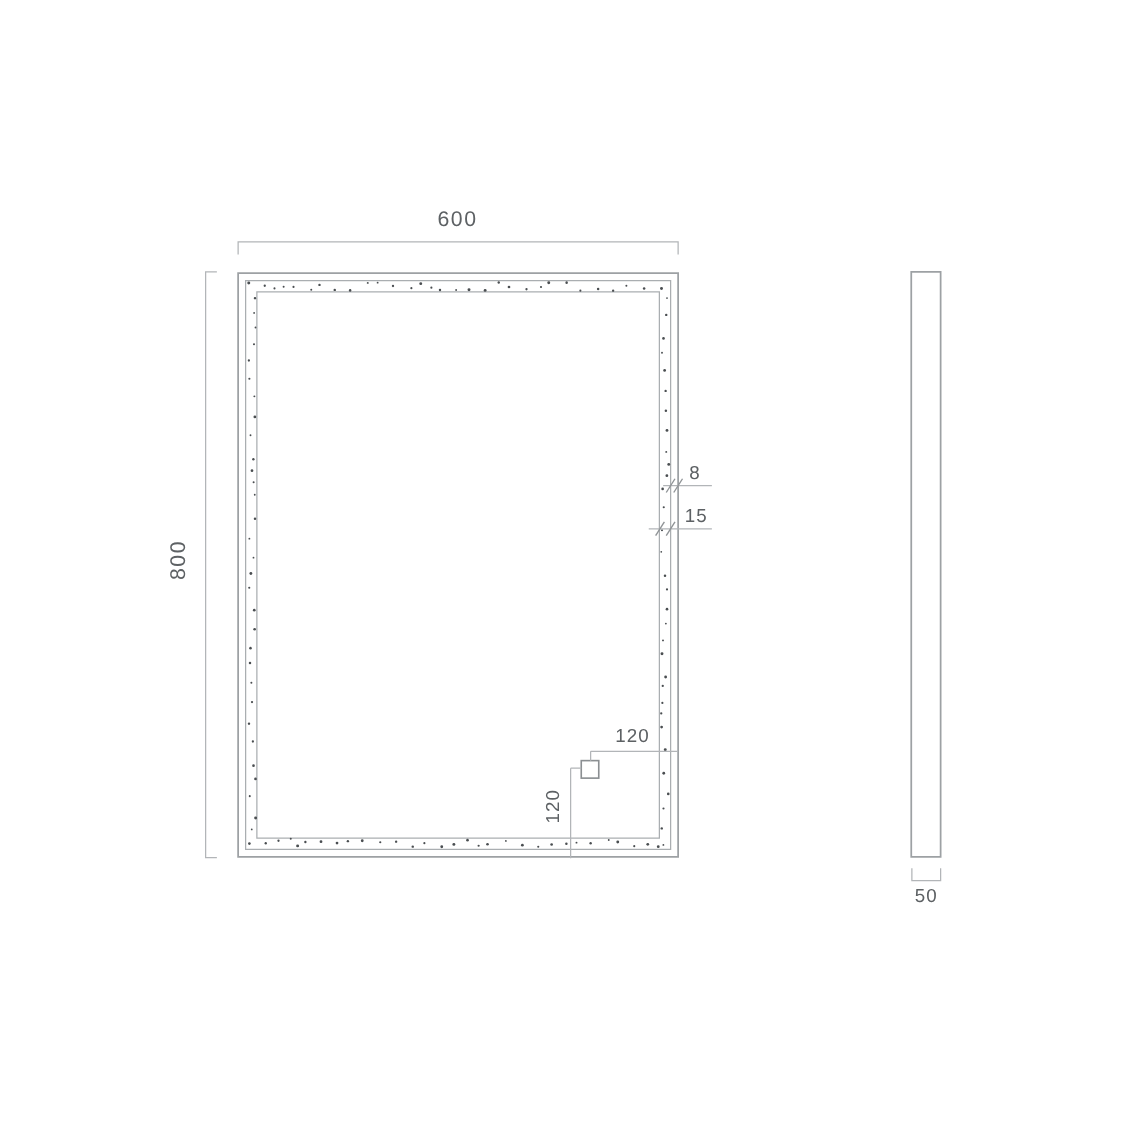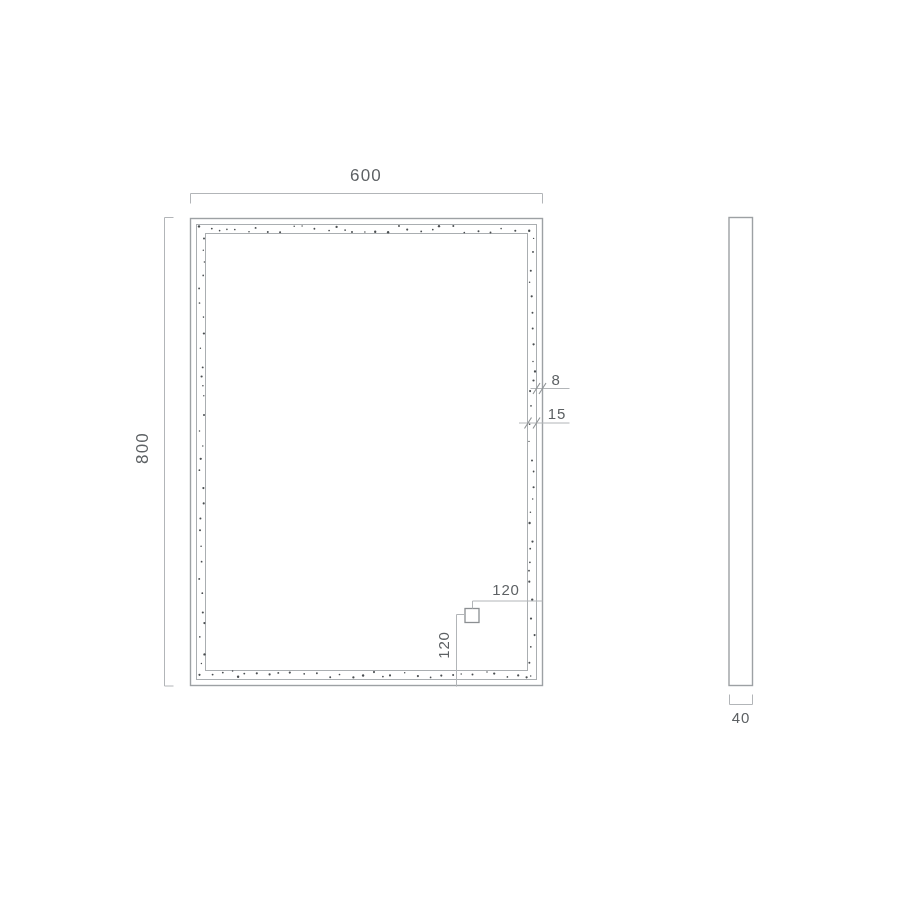--- a/index.html
+++ b/index.html
@@ -203,14 +203,14 @@
   <div class="dim-label vert" style="left:143px; top:448px;">800</div>
 
   <div class="dim-label sm" style="left:556px; top:379px;">8</div>
 
   <div class="dim-label sm" style="left:557px; top:413px;">15</div>
 
   <div class="dim-label sm" style="left:506px; top:589px;">120</div>
 
   <div class="dim-label sm vert" style="left:443px; top:645px;">120</div>
 
-  <div class="dim-label sm" style="left:741px; top:717px;">40</div>
+  <div class="dim-label sm" style="left:741px; top:717px;">50</div>
 </div>
 
 </body></html>

